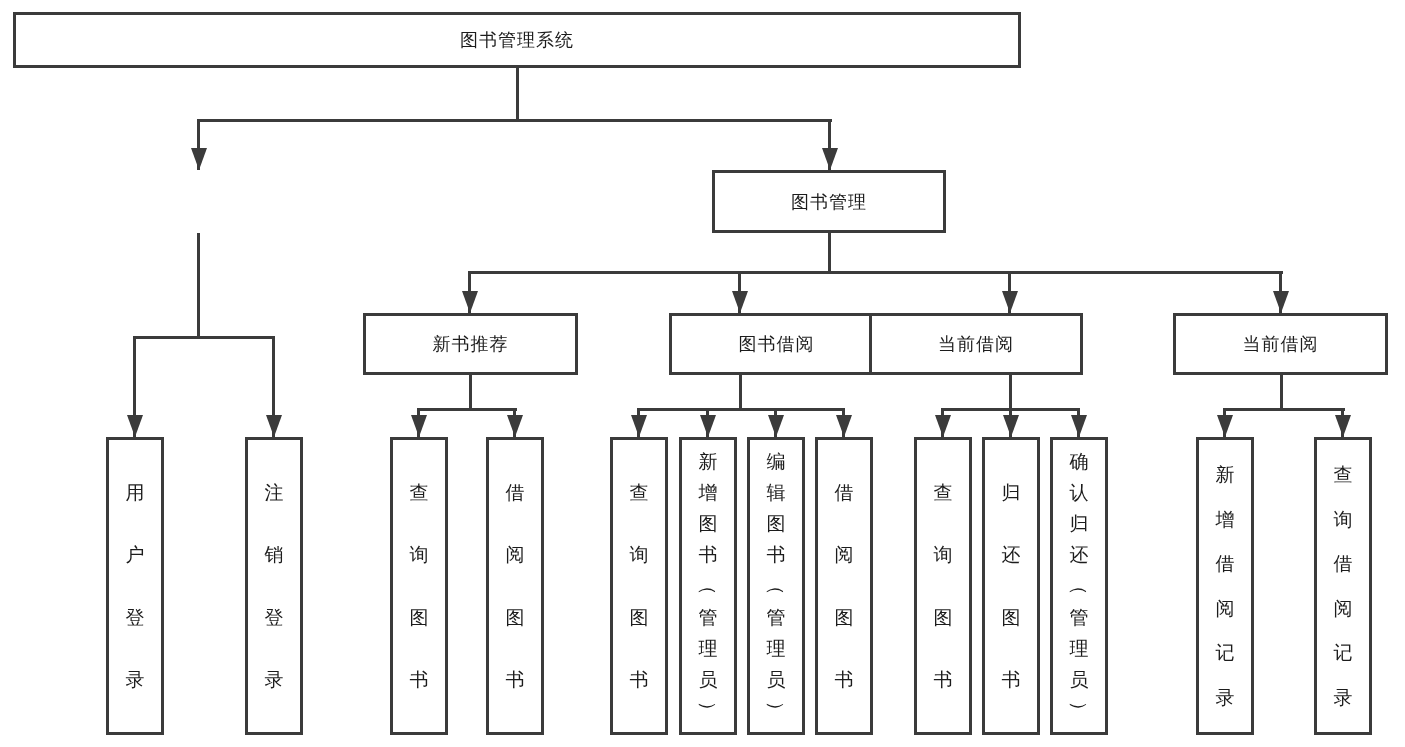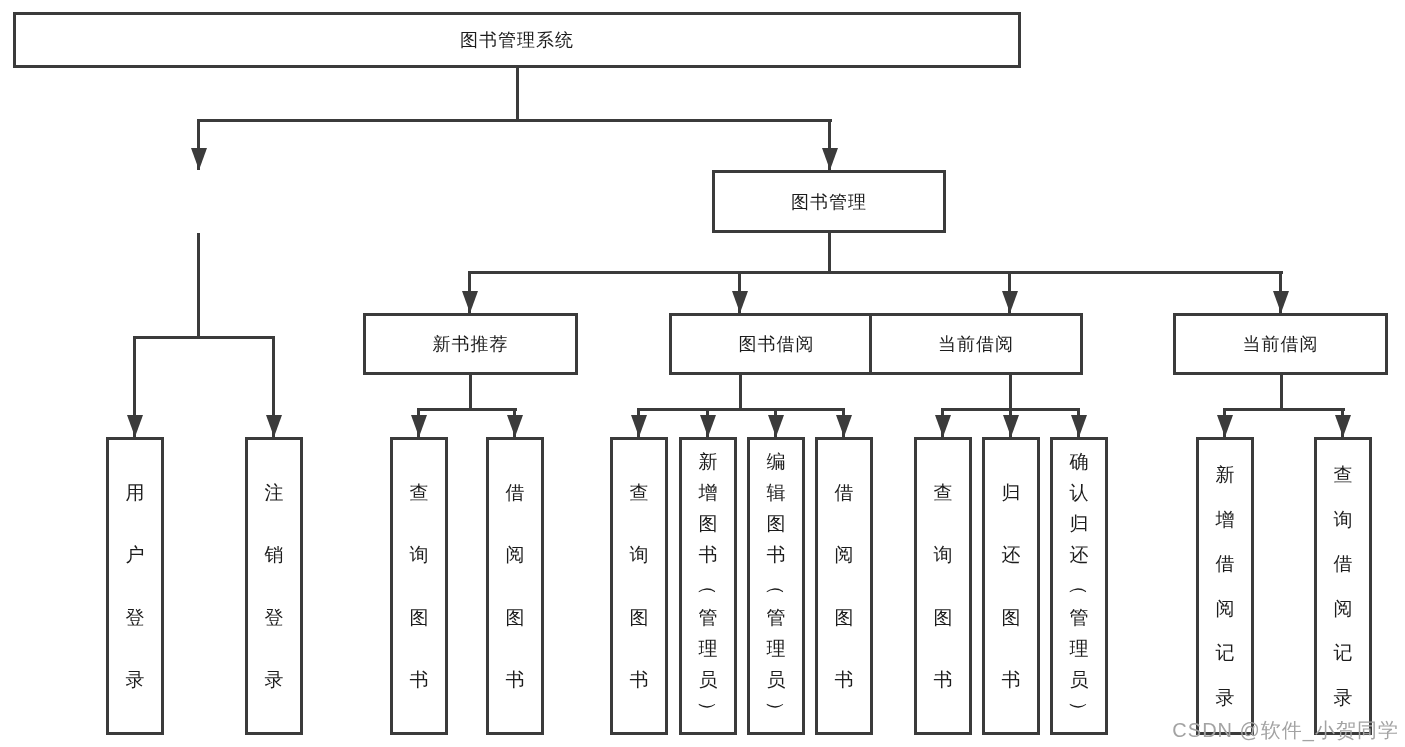--- a/index.html
+++ b/index.html
@@ -206,15 +206,14 @@
   <div class="lh" style="left:941px;top:408px;width:139px"></div>
   <div class="ar" style="left:935px;top:408px;height:29px"></div>
   <div class="ar" style="left:1003px;top:408px;height:29px"></div>
   <div class="ar" style="left:1071px;top:408px;height:29px"></div>
 
   <div class="lv" style="left:1280px;top:375px;height:36px"></div>
   <div class="lh" style="left:1223px;top:408px;width:122px"></div>
   <div class="ar" style="left:1217px;top:408px;height:29px"></div>
   <div class="ar" style="left:1335px;top:408px;height:29px"></div>
 
-  <div class="watermark">CSDN @软件_小贺同学</div>
 
 </div>
 
 </body></html>

